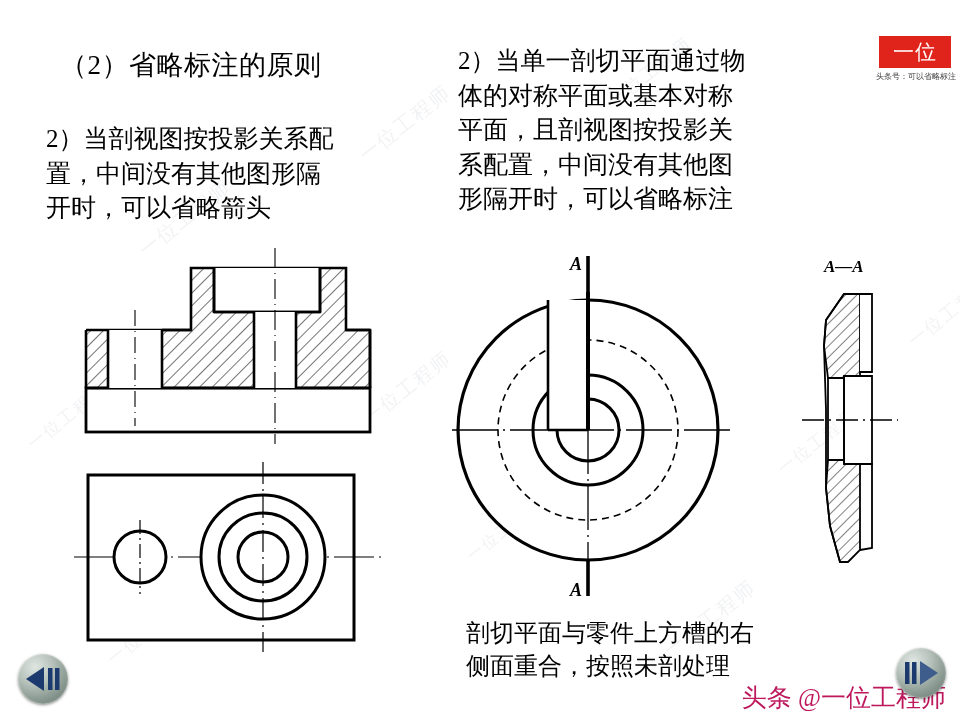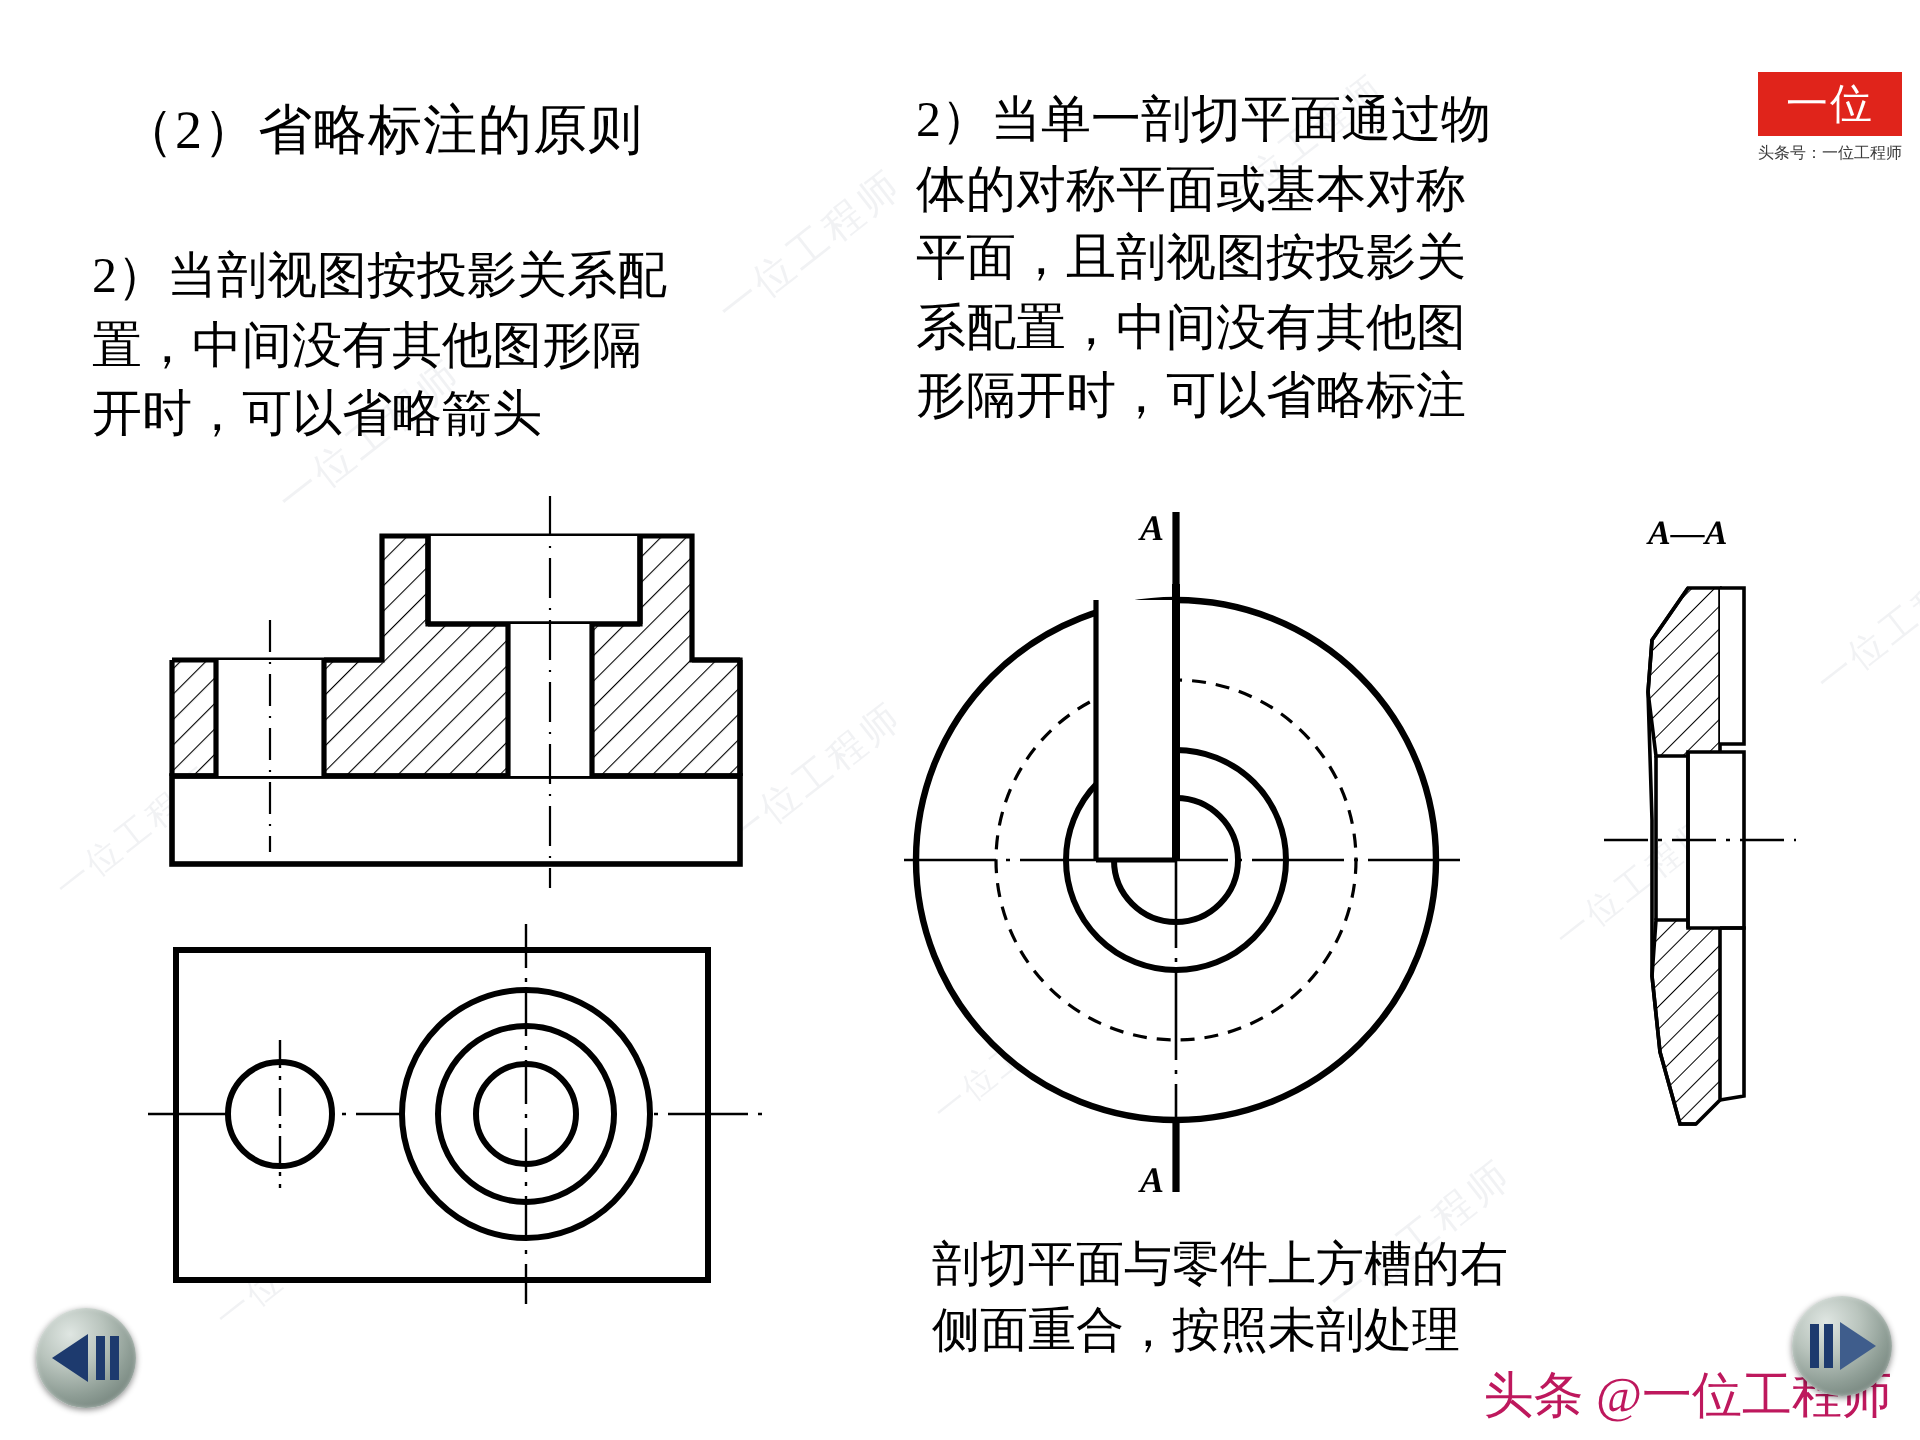--- a/index.html
+++ b/index.html
@@ -164,21 +164,21 @@
 平面，且剖视图按投影关
 系配置，中间没有其他图
 形隔开时，可以省略标注</div>
   <div class="txt" id="caption">剖切平面与零件上方槽的右
 侧面重合，按照未剖处理</div>
 
   <div id="logo-wrap">
     <div id="logo-box">
       <span>一位</span>
     </div>
-    <div id="logo-sub">头条号：一位工程师</div>
+    <div id="logo-sub">头条号：可以省略标注</div>
   </div>
 
   <div id="bottom-wm">头条 @一位工程师</div>
 
   <svg class="drawing" id="dwg-front" width="342" height="200" viewBox="0 0 342 200">
     <defs>
       <pattern id="hatchA" width="9" height="9" patternTransform="rotate(45)" patternUnits="userSpaceOnUse">
         <line x1="0" y1="0" x2="0" y2="9" stroke="#000" stroke-width="1.1"></line>
       </pattern>
     </defs>

